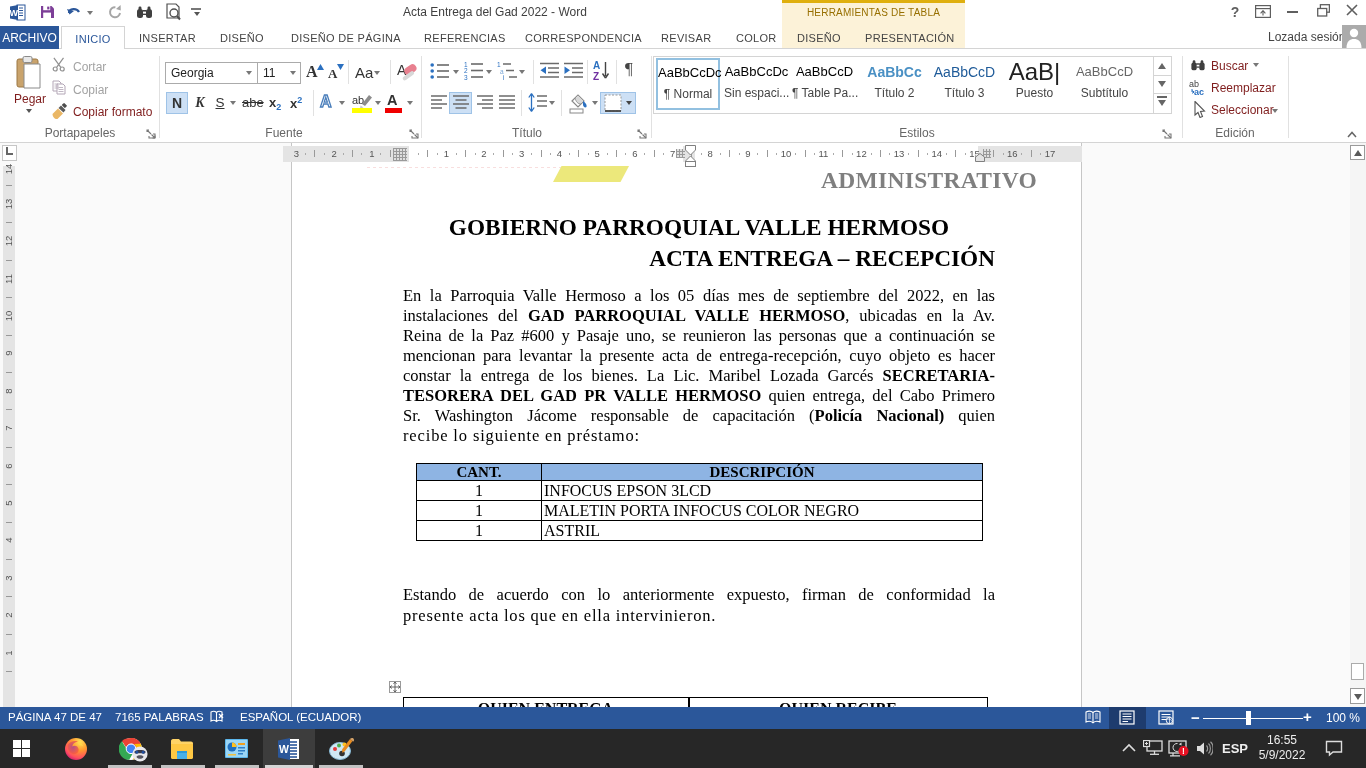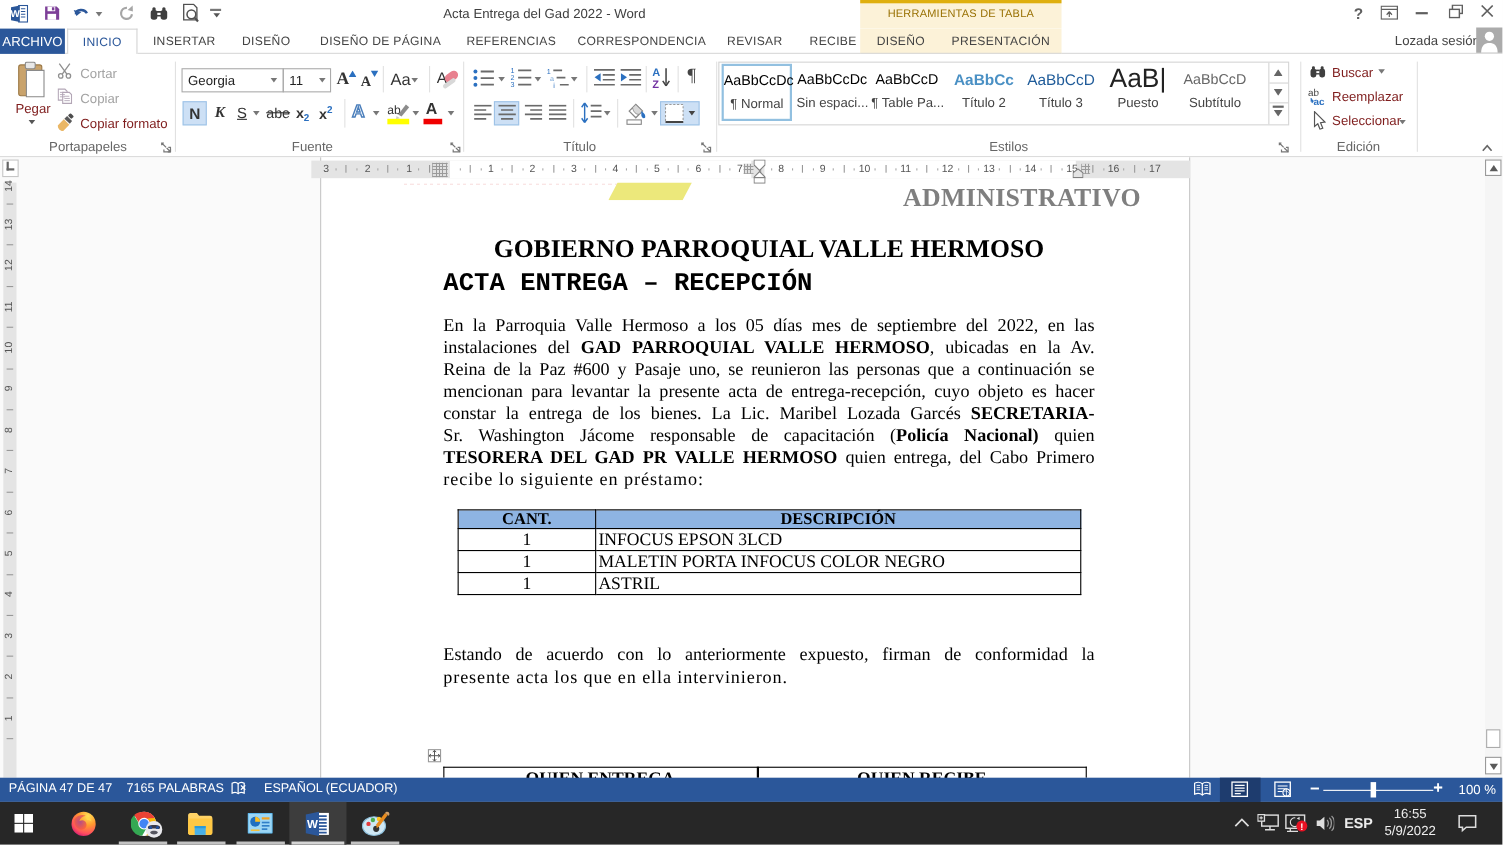--- a/index.html
+++ b/index.html
@@ -90,21 +90,21 @@
 <div class="abs" style="left:0;top:26px;width:1366px;height:23px;background:#fff;border-bottom:1px solid #d4d4d4"></div>
 <div class="abs" style="left:782px;top:26px;width:183px;height:23px;background:#fcf2d8;border-bottom:1px solid #d4d4d4"></div>
 <div class="abs" style="left:0;top:26px;width:59px;height:25px;background:#2b579a;color:#fff;font-size:12px;text-align:center;line-height:24px">ARCHIVO</div>
 <div class="abs" style="left:61px;top:26px;width:64px;height:24px;background:#fff;border:1px solid #d4d4d4;border-bottom:none;color:#2b579a;font-size:11px;text-align:center;line-height:24px;letter-spacing:0.3px">INICIO</div>
 <div class="abs btxt" style="left:139px;top:26px;line-height:24px;color:#444;font-size:11px;letter-spacing:0.3px">INSERTAR</div>
 <div class="abs btxt" style="left:220px;top:26px;line-height:24px;color:#444;font-size:11px;letter-spacing:0.3px">DISEÑO</div>
 <div class="abs btxt" style="left:291px;top:26px;line-height:24px;color:#444;font-size:11px;letter-spacing:0.3px">DISEÑO DE PÁGINA</div>
 <div class="abs btxt" style="left:424px;top:26px;line-height:24px;color:#444;font-size:11px;letter-spacing:0.3px">REFERENCIAS</div>
 <div class="abs btxt" style="left:525px;top:26px;line-height:24px;color:#444;font-size:11px;letter-spacing:0.3px">CORRESPONDENCIA</div>
 <div class="abs btxt" style="left:661px;top:26px;line-height:24px;color:#444;font-size:11px;letter-spacing:0.3px">REVISAR</div>
-<div class="abs btxt" style="left:736px;top:26px;line-height:24px;color:#444;font-size:11px;letter-spacing:0.3px">RECIBE</div>
+<div class="abs btxt" style="left:736px;top:26px;line-height:24px;color:#444;font-size:11px;letter-spacing:0.3px">COLOR</div>
 <div class="abs btxt" style="left:797px;top:26px;line-height:24px;color:#444;font-size:11px;letter-spacing:0.3px">DISEÑO</div>
 <div class="abs btxt" style="left:865px;top:26px;line-height:24px;color:#444;font-size:11px;letter-spacing:0.3px">PRESENTACIÓN</div>
 <div class="abs btxt" style="left:1268px;top:26px;line-height:22px;color:#444">Lozada sesión</div>
 <div class="abs" style="left:1342px;top:25px;width:24px;height:23px;background:#ababab"></div>
 <svg class="abs" style="left:1342px;top:25px" width="24" height="23" viewBox="0 0 24 23">
       <circle cx="12" cy="8" r="4.2" fill="#fff"></circle>
       <path d="M4.5 23 C4.5 16,8 14,12 14 C16 14,19.5 16,19.5 23 Z" fill="#fff"></path>
     </svg>
 
 <div class="abs" style="left:0;top:49px;width:1366px;height:94px;background:#fff;border-bottom:1px solid #d4d4d4"></div>
@@ -561,30 +561,30 @@
 
 <div class="abs" style="left:367px;top:166.5px;width:245px;height:1.5px;background:repeating-linear-gradient(90deg,#f8dede 0 3px,#fff 3px 6px)"></div>
 
 <svg class="abs" style="left:553px;top:166px" width="77" height="16">
       <polygon points="8.5,0 76,0 67.5,16 0,16" fill="#ece87b"></polygon>
     </svg>
 
 <div class="abs" style="left:821px;top:167px;width:212px;font-family:'Liberation Serif';font-weight:bold;font-size:23.5px;color:#7f7f7f;letter-spacing:0.3px;text-align:right">ADMINISTRATIVO</div>
 
 <div class="abs" style="left:403px;top:214px;width:592px;text-align:center;font-family:'Liberation Serif';font-weight:bold;font-size:23.3px;color:#000;line-height:26px">GOBIERNO PARROQUIAL VALLE HERMOSO</div>
-<div class="abs" style="left:403px;top:245px;width:592px;text-align:left;font-family:Liberation Mono, monospace;font-weight:bold;font-size:23.3px;color:#000;line-height:26px">ACTA ENTREGA – RECEPCIÓN</div>
+<div class="abs" style="left:403px;top:245px;width:592px;text-align:right;font-family:Liberation Serif, serif;font-weight:bold;font-size:23.3px;color:#000;line-height:26px">ACTA ENTREGA – RECEPCIÓN</div>
 
 <div id="para1" class="abs" style="left:403px;top:286px;width:592px;font-family:'Liberation Serif';font-size:16.5px;color:#000;line-height:20px">
 <div style="text-align:justify;text-align-last:justify">En la Parroquia Valle Hermoso a los 05 días mes de septiembre del 2022, en las</div>
 <div style="text-align:justify;text-align-last:justify">instalaciones del <b>GAD PARROQUIAL VALLE HERMOSO</b>, ubicadas en la Av.</div>
 <div style="text-align:justify;text-align-last:justify">Reina de la Paz #600 y Pasaje uno, se reunieron las personas que a continuación se</div>
 <div style="text-align:justify;text-align-last:justify">mencionan para levantar la presente acta de entrega-recepción, cuyo objeto es hacer</div>
 <div style="text-align:justify;text-align-last:justify">constar la entrega de los bienes. La Lic. Maribel Lozada Garcés <b>SECRETARIA-</b></div>
+<div style="text-align:justify;text-align-last:justify"><b>TESORERA DEL GAD PR VALLE HERMOSO</b> quien entrega, del Cabo Primero</div>
 <div style="text-align:justify;text-align-last:justify">Sr. Washington Jácome responsable de capacitación (<b>Policía Nacional)</b> quien</div>
-<div style="text-align:justify;text-align-last:justify"><b>TESORERA DEL GAD PR VALLE HERMOSO</b> quien entrega, del Cabo Primero</div>
 <div style="letter-spacing:0.85px">recibe lo siguiente en préstamo:</div>
 </div>
 
 <table class="abs" style="left:416px;top:463px;width:567px;border-collapse:collapse;font-family:'Liberation Serif';font-size:16px;color:#000" cellspacing="0">
 <tbody>
         <tr style="background:#8eb4e3">
           <td style="border:1.5px solid #000;width:125px;text-align:center;font-weight:bold;height:16px;padding:0;line-height:16px;font-size:15px">CANT.</td>
           <td style="border:1.5px solid #000;text-align:center;font-weight:bold;padding:0;line-height:16px;font-size:15px">DESCRIPCIÓN</td>
         </tr>
 <tr>

